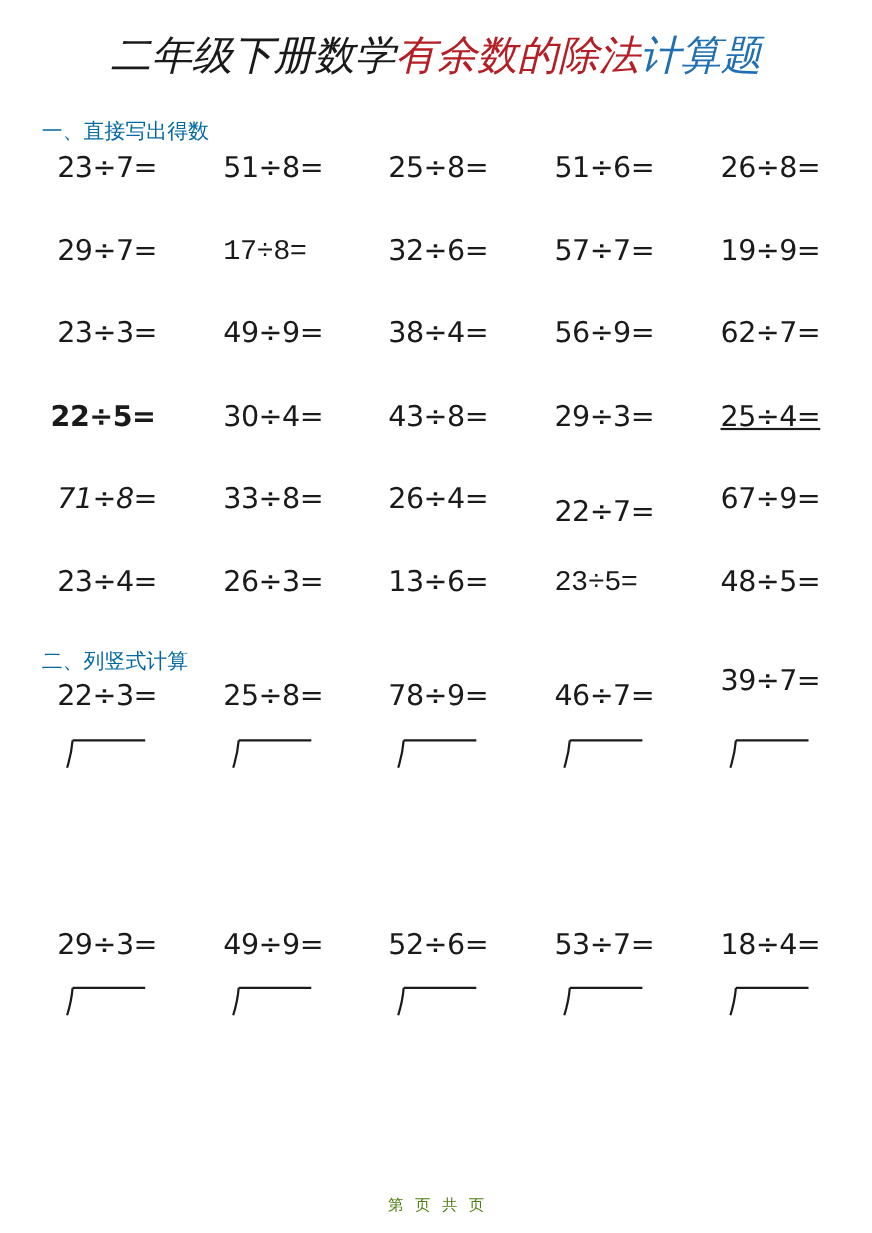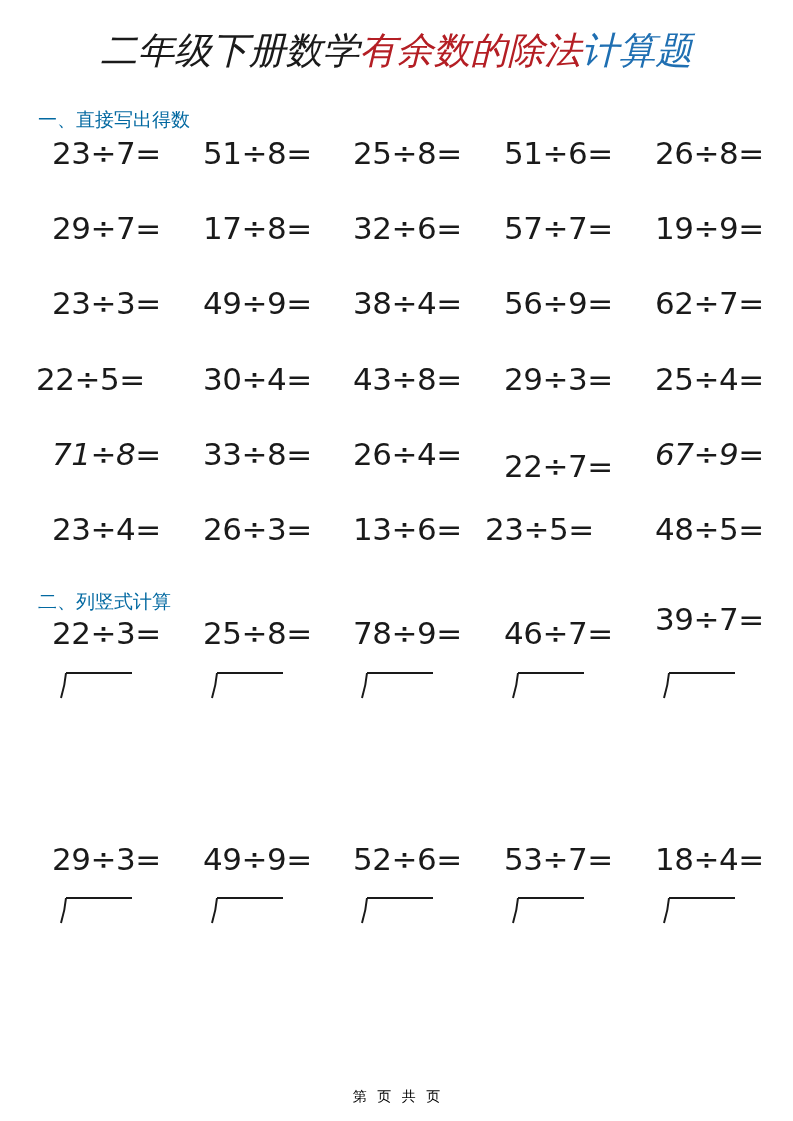--- a/index.html
+++ b/index.html
@@ -11,69 +11,69 @@
       position: absolute; top: 26px; left: 0; width: 793px; text-align: center;
       font-size: 37px; line-height: 50px; letter-spacing: 0px; white-space: nowrap; font-style: italic;
     }
     .title .t-black { color: #1a1a1a; }
     .title .t-red { color: #b41e24; }
     .title .t-blue { color: #1f6fb2; }
     .section-heading {
       position: absolute; left: 38px; font-size: 19px; line-height: 24px; color: #0369a1;
     }
     .problem {
-      position: absolute; font-size: 31px; line-height: 28px; color: #1a1a1a; white-space: nowrap;
+      position: absolute; font-size: 26px; line-height: 28px; color: #1a1a1a; white-space: nowrap;
       font-family: "DejaVu Sans", sans-serif; letter-spacing: -0.5px;
     }
     .bracket { position: absolute; width: 76px; height: 32px; }
     .bracket svg { display: block; }
     .footer {
       position: absolute; top: 1086px; left: 0; width: 793px; text-align: center;
-      font-size: 14px; line-height: 20px; color: #000000; word-spacing: 6px;
+      font-size: 14px; line-height: 20px; color: #4d7c0f; word-spacing: 6px;
     }
   </style>
 </head>
 <body>
 
 <div class="title">
   <span class="t-black">二年级下册数学</span><span class="t-red">有余数的除法</span><span class="t-blue">计算题</span>
 </div>
 
 <div class="section-heading" style="top:107px;">一、直接写出得数</div>
 
 <div id="section1-grid">
     <div class="problem" style="left: 52px; top: 139px;">23÷7=</div>
     <div class="problem" style="left: 203px; top: 139px;">51÷8=</div>
     <div class="problem" style="left: 353px; top: 139px;">25÷8=</div>
     <div class="problem" style="left: 504px; top: 139px;">51÷6=</div>
     <div class="problem" style="left: 655px; top: 139px;">26÷8=</div>
     <div class="problem" style="left: 52px; top: 214px;">29÷7=</div>
-    <div class="problem" style="left: 203px; top: 214px;">17÷8=</div>
+    <div class="problem" style="left: 203px; top: 214px; font-family: Liberation Mono, monospace;">17÷8=</div>
     <div class="problem" style="left: 353px; top: 214px;">32÷6=</div>
     <div class="problem" style="left: 504px; top: 214px;">57÷7=</div>
     <div class="problem" style="left: 655px; top: 214px;">19÷9=</div>
     <div class="problem" style="left: 52px; top: 289px;">23÷3=</div>
     <div class="problem" style="left: 203px; top: 289px;">49÷9=</div>
     <div class="problem" style="left: 353px; top: 289px;">38÷4=</div>
     <div class="problem" style="left: 504px; top: 289px;">56÷9=</div>
     <div class="problem" style="left: 655px; top: 289px;">62÷7=</div>
-    <div class="problem" style="left: 36px; top: 365px;">22÷5=</div>
+    <div class="problem" style="left: 46px; top: 365px; font-weight: bold;">22÷5=</div>
     <div class="problem" style="left: 203px; top: 365px;">30÷4=</div>
     <div class="problem" style="left: 353px; top: 365px;">43÷8=</div>
     <div class="problem" style="left: 504px; top: 365px;">29÷3=</div>
-    <div class="problem" style="left: 655px; top: 365px;">25÷4=</div>
+    <div class="problem" style="left: 655px; top: 365px; text-decoration: underline;">25÷4=</div>
     <div class="problem" style="left: 52px; top: 440px; font-style: italic;">71÷8=</div>
     <div class="problem" style="left: 203px; top: 440px;">33÷8=</div>
     <div class="problem" style="left: 353px; top: 440px;">26÷4=</div>
     <div class="problem" style="left: 504px; top: 440px; margin-top: 12px;">22÷7=</div>
-    <div class="problem" style="left: 655px; top: 440px; font-style: italic;">67÷9=</div>
+    <div class="problem" style="left: 655px; top: 440px;">67÷9=</div>
     <div class="problem" style="left: 52px; top: 515px;">23÷4=</div>
     <div class="problem" style="left: 203px; top: 515px;">26÷3=</div>
     <div class="problem" style="left: 353px; top: 515px;">13÷6=</div>
-    <div class="problem" style="left: 485px; top: 515px;">23÷5=</div>
+    <div class="problem" style="left: 504px; top: 515px; font-family: Liberation Mono, monospace;">23÷5=</div>
     <div class="problem" style="left: 655px; top: 515px;">48÷5=</div>
   </div>
 
 <div class="section-heading" style="top:589px;">二、列竖式计算</div>
 
 <div id="section2-grid">
     <div class="problem" style="left: 52px; top: 619px;">22÷3=</div>
     <div class="bracket" style="left: 58px; top: 669px;">
       <svg width="76" height="32" viewBox="0 0 76 32">
         <path d="M8 4 L74 4" stroke="#1a1a1a" stroke-width="2" fill="none"></path>

